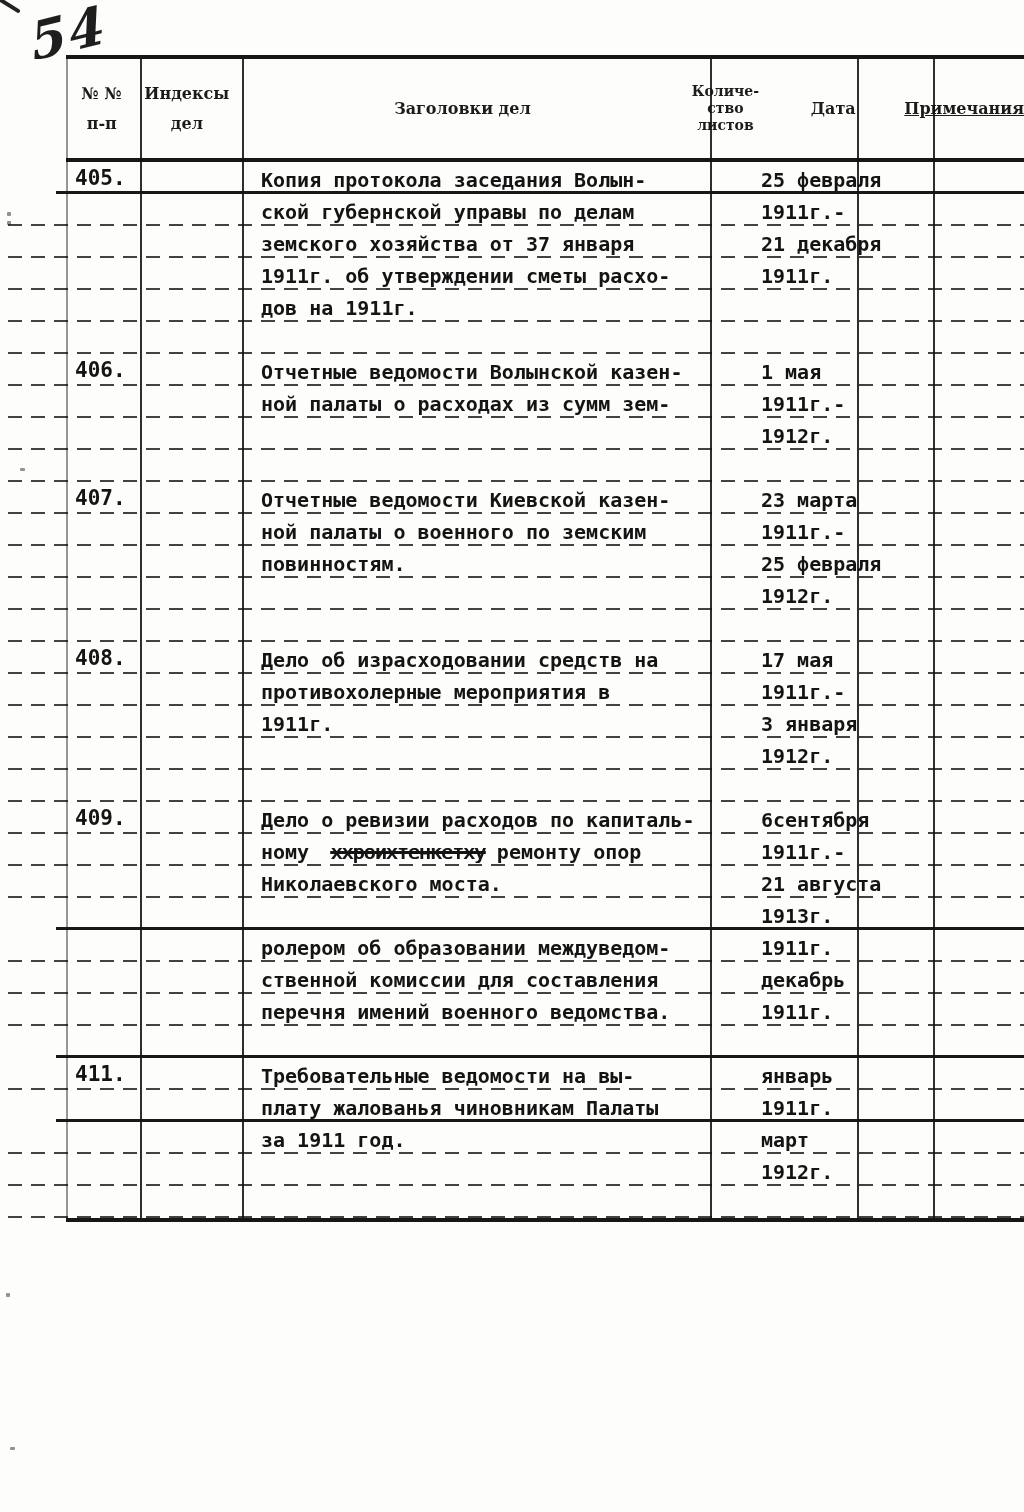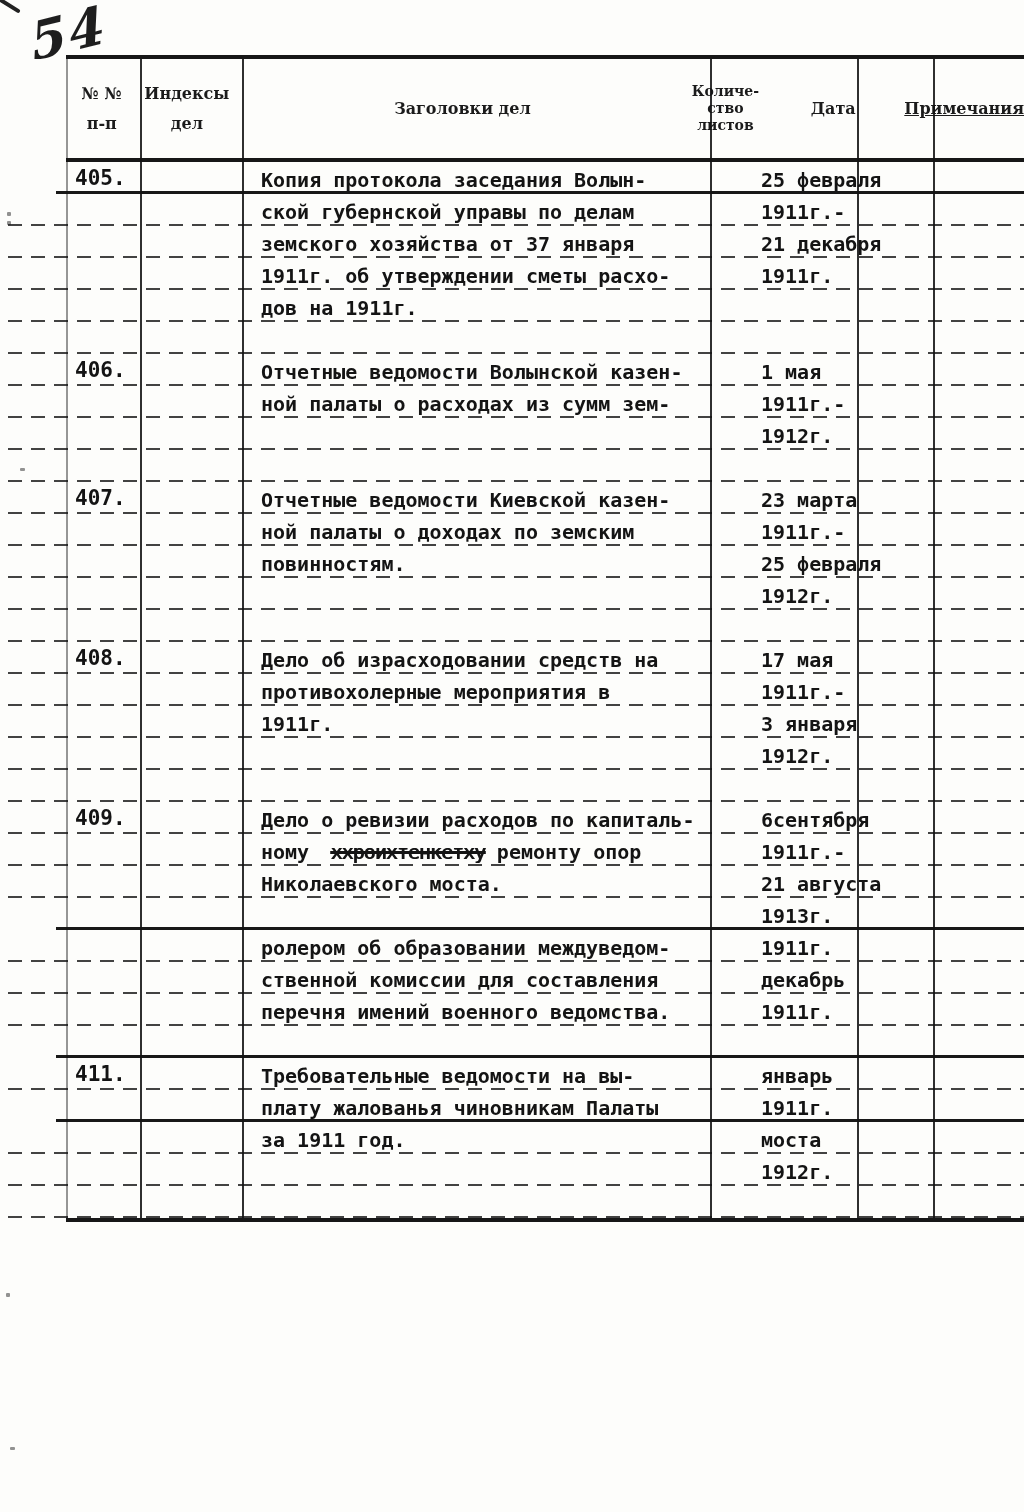--- a/index.html
+++ b/index.html
@@ -182,21 +182,21 @@
           <span class="title"></span>
           <span class="date"></span>
         </div>
         <div class="line">
           <span class="num">407.</span>
           <span class="title">Отчетные ведомости Киевской казен-</span>
           <span class="date">23 марта</span>
         </div>
         <div class="line">
           <span class="num"></span>
-          <span class="title">ной палаты о доходах по земским</span>
+          <span class="title">ной палаты о военного по земским</span>
           <span class="date">1911г.-</span>
         </div>
         <div class="line">
           <span class="num"></span>
           <span class="title">повинностям.</span>
           <span class="date">25 февраля</span>
         </div>
         <div class="line">
           <span class="num"></span>
           <span class="title"></span>
@@ -278,21 +278,21 @@
           <span class="date">январь</span>
         </div>
         <div class="line dark">
           <span class="num"></span>
           <span class="title">плату жалованья чиновникам Палаты</span>
           <span class="date">1911г.</span>
         </div>
         <div class="line">
           <span class="num"></span>
           <span class="title">за 1911 год.</span>
-          <span class="date">моста</span>
+          <span class="date">март</span>
         </div>
         <div class="line">
           <span class="num"></span>
           <span class="title"></span>
           <span class="date">1912г.</span>
         </div>
         <div class="line">
           <span class="num"></span>
           <span class="title"></span>
           <span class="date"></span>

